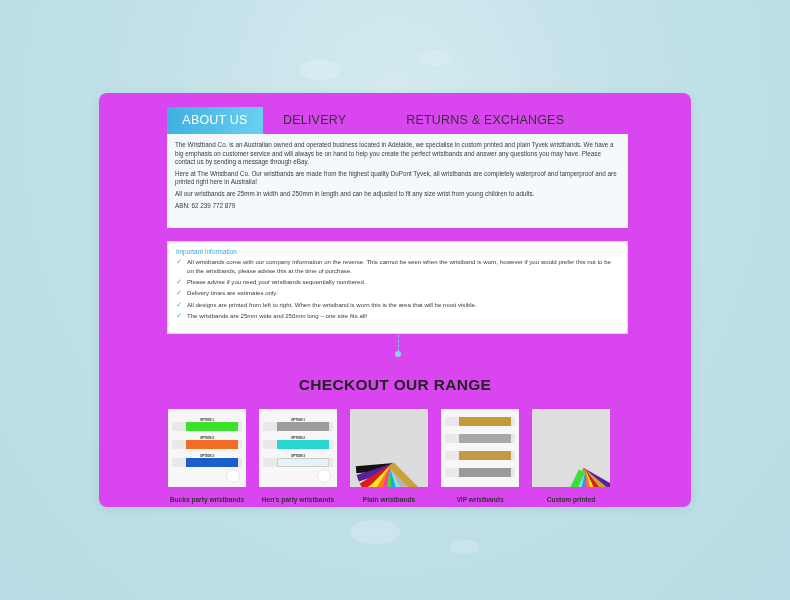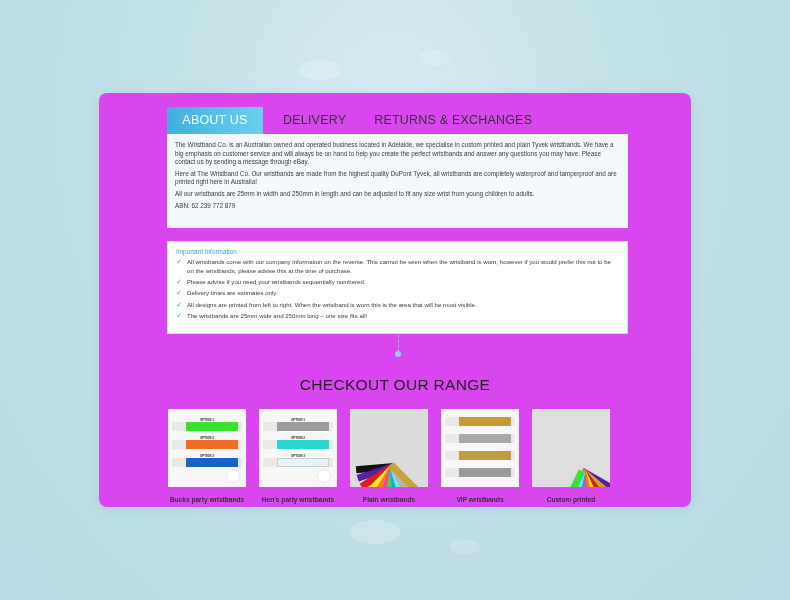--- a/index.html
+++ b/index.html
@@ -16,42 +16,42 @@
   }
   .card-inner { position:absolute; left:0; top:0; width:592px; height:414px; }
   .tabs { position:absolute; left:68px; top:14px; height:27px; display:flex; }
   .tab {
     height:27px; line-height:27px; font-size:12.5px; color:#333; letter-spacing:0.2px;
     cursor:pointer; white-space:nowrap;text-align:right;
   }
   .tab.active { width:96px; text-align:center; color:#fff;
     background:linear-gradient(90deg,#3fb0de 0%,#6ad0ef 100%); }
   .tab.t2 { margin-left:20px; }
-  .tab.t3 { margin-left:28px; }
+  .tab.t3 { margin-left:60px; }
   .about {
     position:absolute; left:68px; top:41px; width:461px; height:94px;
     background:#f3f9fd; padding:7px 8px; box-sizing:border-box;
     font-size:6.3px; line-height:8.6px; color:#3a3a3a;
   }
   .about p { margin:0 0 3px 0; }
   .info {
     position:absolute; left:68px; top:148px; width:461px; height:93px;
     border:1px solid #bfe3f2; box-sizing:border-box; padding:6px 8px;
     font-size:6.1px; line-height:8.3px; color:#3a3a3a; background:#fff;
   }
   .info-title { color:#3aa9d8; font-size:6.4px; margin-bottom:2px; }
   .info ul { list-style:none; margin:0; padding:0; }
   .info li { position:relative; padding-left:11px; margin-bottom:3.1px; }
   .check { position:absolute; left:0; top:0; color:#3aa9d8; font-size:7px; }
   .connector { position:absolute; left:299px; top:242px; width:0; height:17px;
     border-left:1px dashed #7cc7e6; }
   .dot { position:absolute; left:296px; top:258px; width:6px; height:6px;
     border-radius:50%; background:#8cd0ec; }
   .range-title { position:absolute; left:0; width:592px; top:283px; text-align:center;
-    font-size:15.5px; color:#222; letter-spacing:0.3px; }
+    font-size:15.5px; color:#222; letter-spacing:0.3px;font-weight:bold; }
   .products { position:absolute; left:69px; top:316px; display:flex; }
   .product { width:78px; margin-right:13px; cursor:pointer; }
   .pimg { width:78px; height:78px; position:relative; overflow:hidden; background:#f6f6f6; }
   .pname { margin-top:9px; text-align:center; font-size:6.6px; color:#333; font-weight:bold; white-space:nowrap; }
   .band { position:absolute; left:4px; width:70px; height:9px; background:#e9e9e9; }
   .band .fill { position:absolute; left:14px; right:4px; top:0; bottom:0; }
   .optl { position:absolute; left:0; width:78px; text-align:center; font-size:3px; color:#222; font-weight:bold; }
   .logo-s { position:absolute; right:6px; bottom:4px; width:12px; height:12px; border-radius:50%;
     background:#fff; border:1px solid #e4e4e4; }
 </style>

